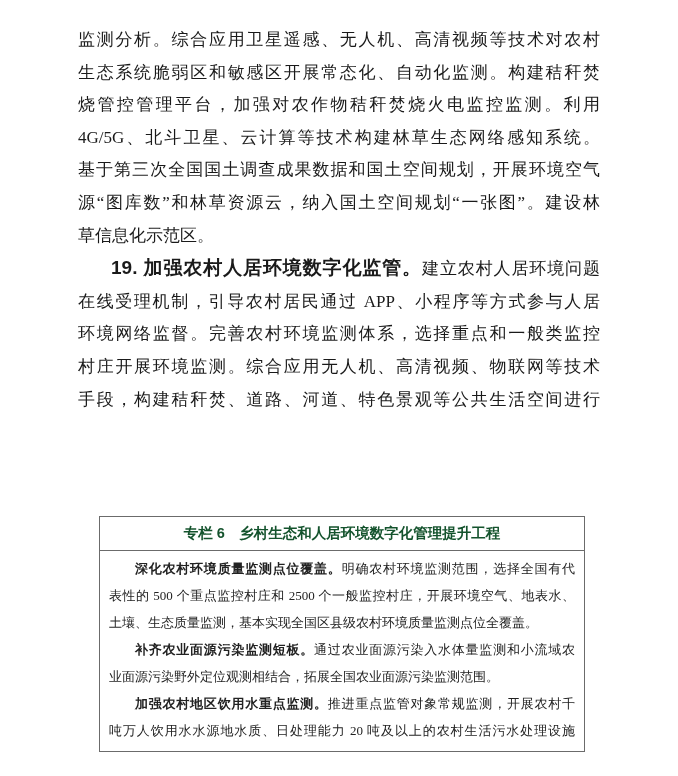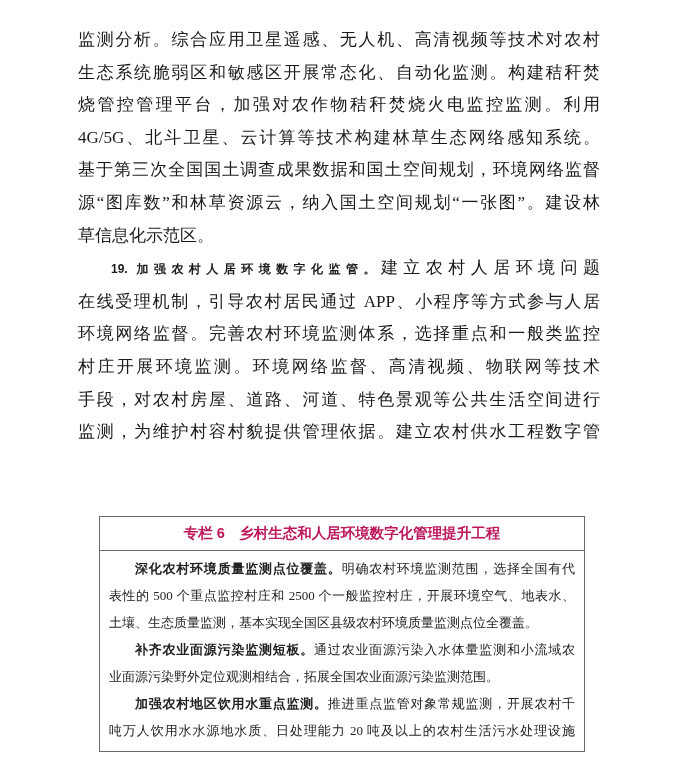--- a/index.html
+++ b/index.html
@@ -24,66 +24,65 @@
     -moz-text-align-last:justify;
   }
   .t-line.last{
     text-align-last:left;
     -moz-text-align-last:left;
   }
   .body-text .t-line.indent{padding-left:33px;}
   .body-text .seg-bold{
     font-weight:700;
     font-family:"Liberation Sans","DejaVu Sans",sans-serif;
-    font-size:12px;
+    font-size:19px;
   }
   
   .panel{
     position:absolute;
     left:99px;top:516px;width:486px;
     border:1px solid #6b6b6b;
     background:#ffffff;
     box-sizing:border-box;
   }
   .panel-header{
     height:33px;line-height:33px;
     border-bottom:1px solid #6b6b6b;
     text-align:center;
     font-family:"Liberation Sans","DejaVu Sans",sans-serif;
     font-weight:700;
     font-size:14.5px;
-    color:#be185d;
+    color:#14532d;
   }
   .panel-body{
     padding:4px 9px 7px 9px;
     font-size:13px;
     line-height:27px;
     color:#222222;
   }
   .panel-body .t-line.indent{padding-left:26px;}
   .panel-body .seg-bold{font-weight:700;}
 </style>
 </head>
 <body>
 
 <div class="page">
   <div class="body-text">
       <div class="t-line"><span class="seg">监测分析。综合应用卫星遥感、无人机、高清视频等技术对农村</span></div>
       <div class="t-line"><span class="seg">生态系统脆弱区和敏感区开展常态化、自动化监测。构建秸秆焚</span></div>
       <div class="t-line"><span class="seg">烧管控管理平台，加强对农作物秸秆焚烧火电监控监测。利用</span></div>
       <div class="t-line"><span class="seg">4G/5G、北斗卫星、云计算等技术构建林草生态网络感知系统。</span></div>
-      <div class="t-line"><span class="seg">基于第三次全国国土调查成果数据和国土空间规划，环境网络监督</span></div>
+      <div class="t-line"><span class="seg">基于第三次全国国土调查成果数据和国土空间规划，开展环境空气</span></div>
       <div class="t-line"><span class="seg">源“图库数”和林草资源云，纳入国土空间规划“一张图”。建设林</span></div>
       <div class="t-line last"><span class="seg">草信息化示范区。</span></div>
       <div class="t-line indent"><span class="seg-bold">19. 加强农村人居环境数字化监管。</span><span class="seg">建立农村人居环境问题</span></div>
       <div class="t-line"><span class="seg">在线受理机制，引导农村居民通过 APP、小程序等方式参与人居</span></div>
       <div class="t-line"><span class="seg">环境网络监督。完善农村环境监测体系，选择重点和一般类监控</span></div>
-      <div class="t-line"><span class="seg">村庄开展环境监测。环境网络监督、高清视频、物联网等技术</span></div>
-      <div class="t-line"><span class="seg">手段，对农村房屋、道路、河道、特色景观等公共生活空间进行</span></div>
-      <div class="t-line"><span class="seg">监测，为维护村容村貌提供管理依据。建立农村供水工程数字管</span></div>
+      <div class="t-line"><span class="seg">村庄开展环境监测。综合应用无人机、高清视频、物联网等技术</span></div>
+      <div class="t-line"><span class="seg">手段，构建秸秆焚、道路、河道、特色景观等公共生活空间进行</span></div>
     </div>
 
   <div class="panel">
     <div class="panel-header">专栏 6　乡村生态和人居环境数字化管理提升工程</div>
     <div class="panel-body">
         <div class="t-line indent"><span class="seg-bold">深化农村环境质量监测点位覆盖。</span><span class="seg">明确农村环境监测范围，选择全国有代</span></div>
         <div class="t-line"><span class="seg">表性的 500 个重点监控村庄和 2500 个一般监控村庄，开展环境空气、地表水、</span></div>
         <div class="t-line last"><span class="seg">土壤、生态质量监测，基本实现全国区县级农村环境质量监测点位全覆盖。</span></div>
         <div class="t-line indent"><span class="seg-bold">补齐农业面源污染监测短板。</span><span class="seg">通过农业面源污染入水体量监测和小流域农</span></div>
         <div class="t-line last"><span class="seg">业面源污染野外定位观测相结合，拓展全国农业面源污染监测范围。</span></div>

